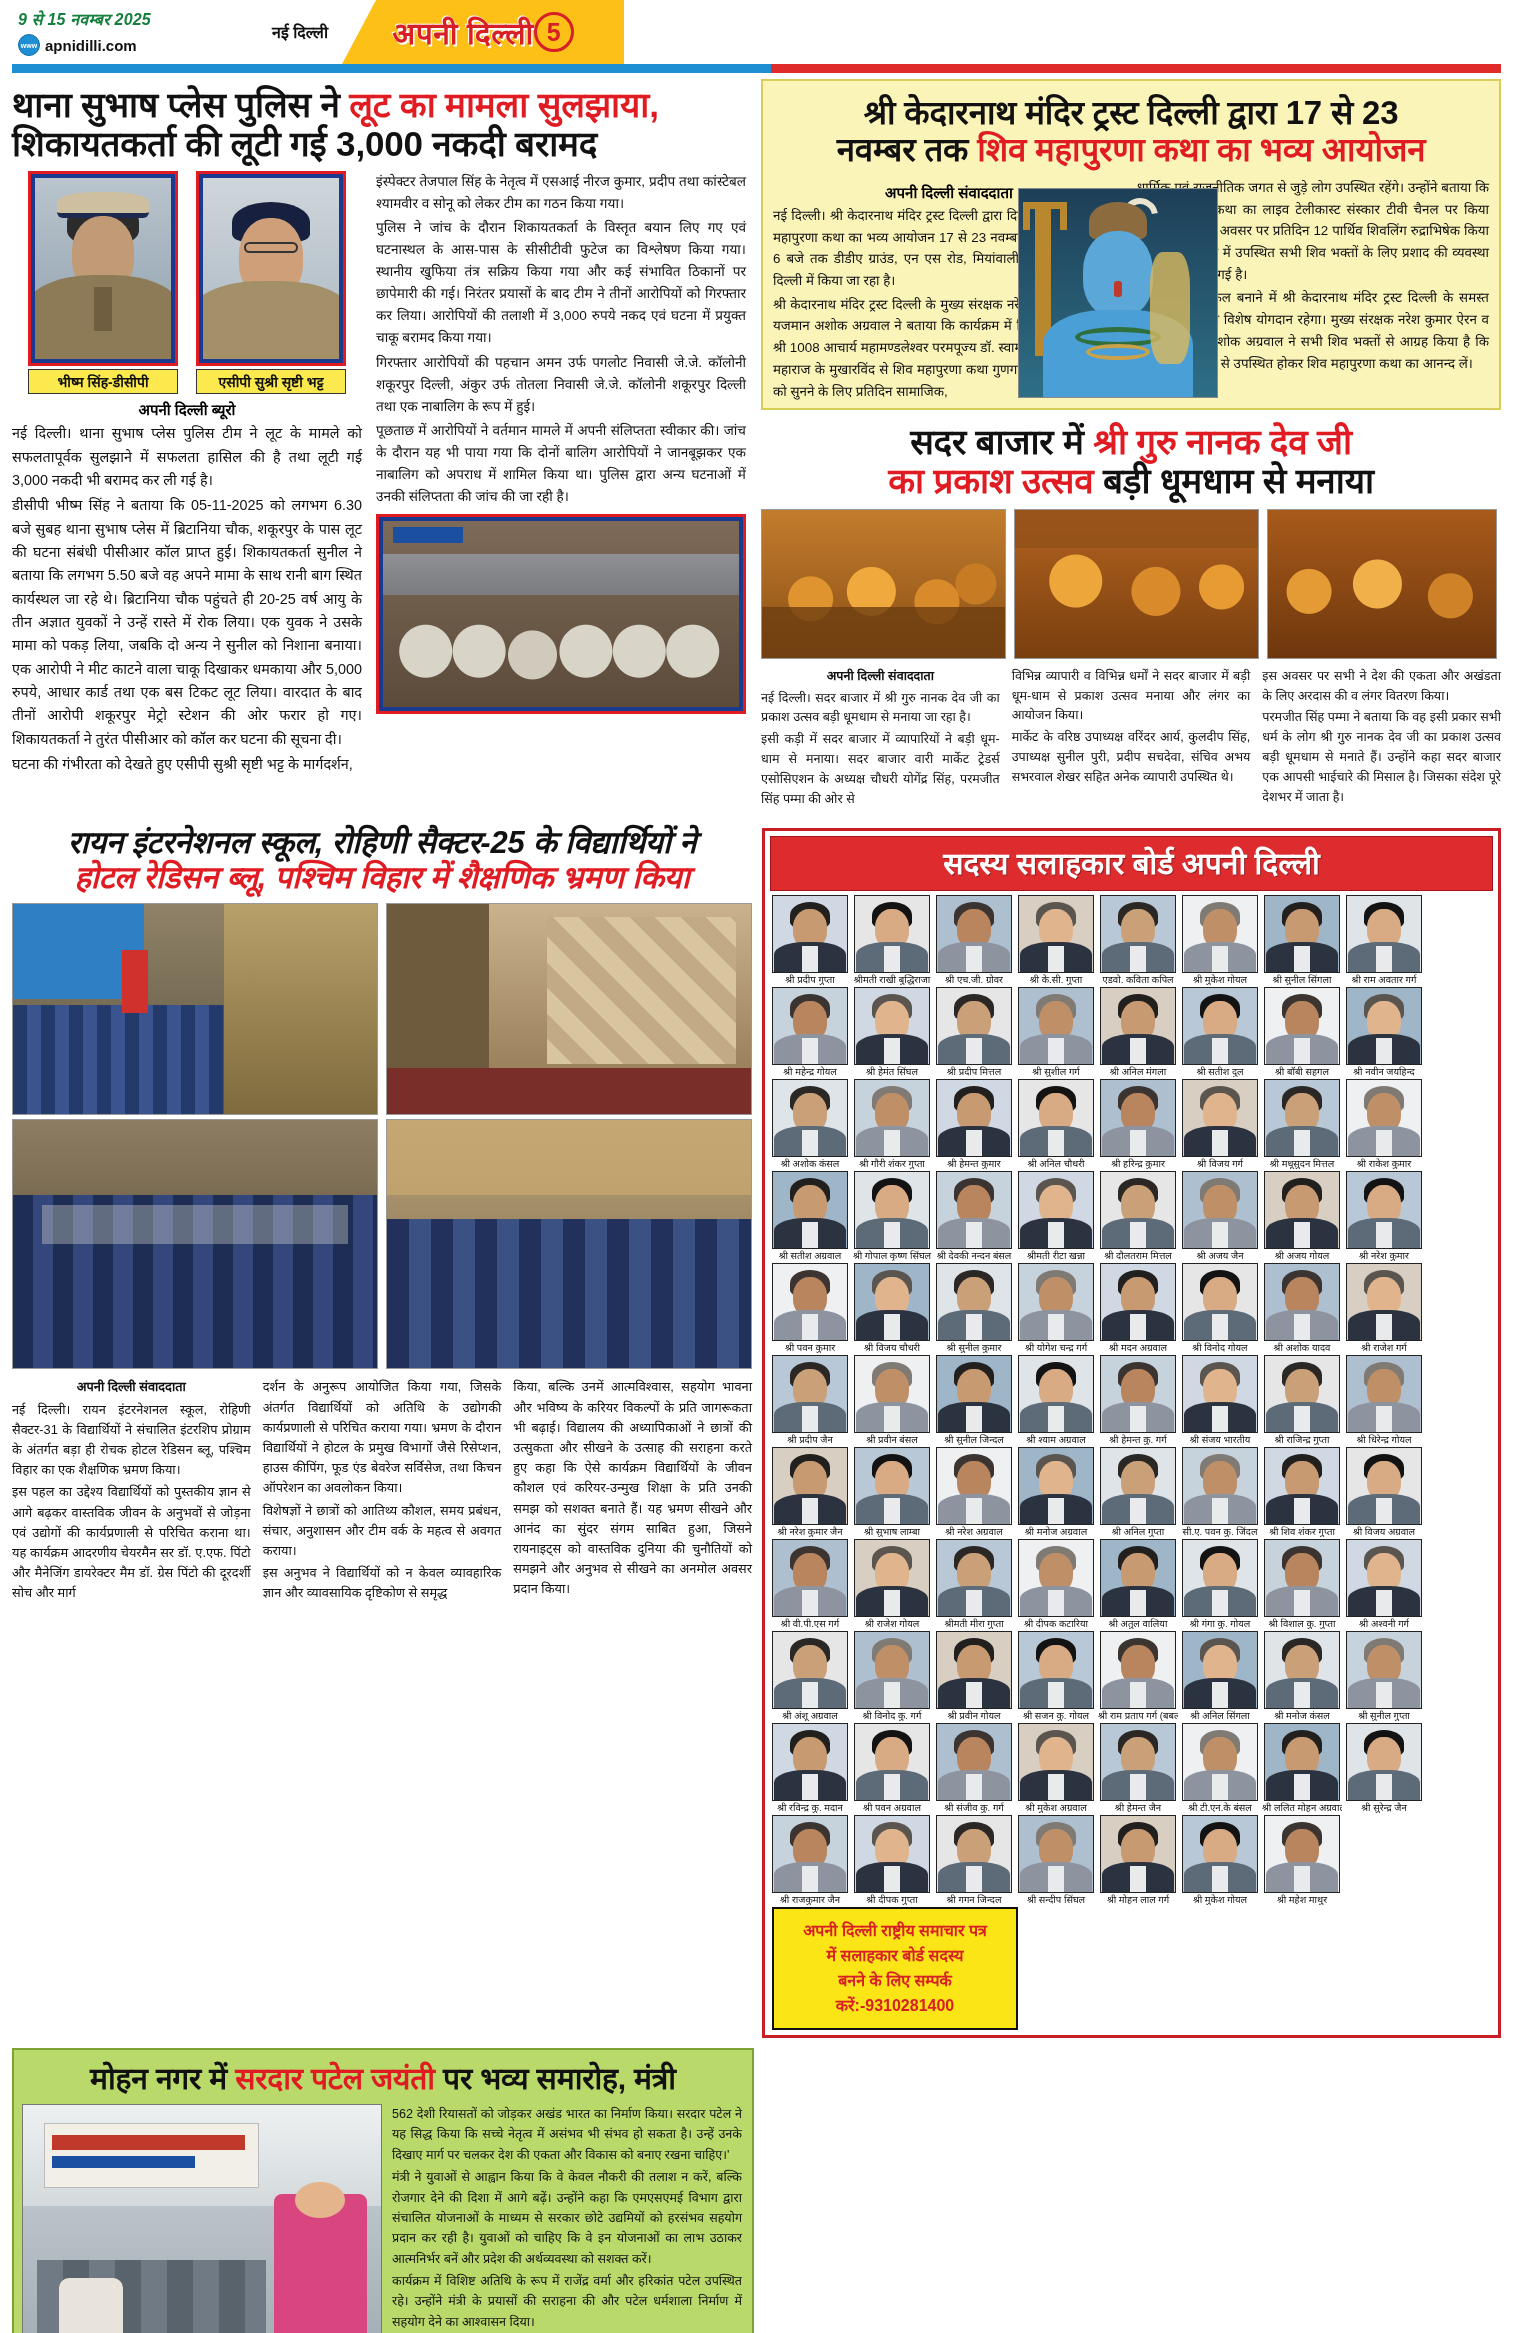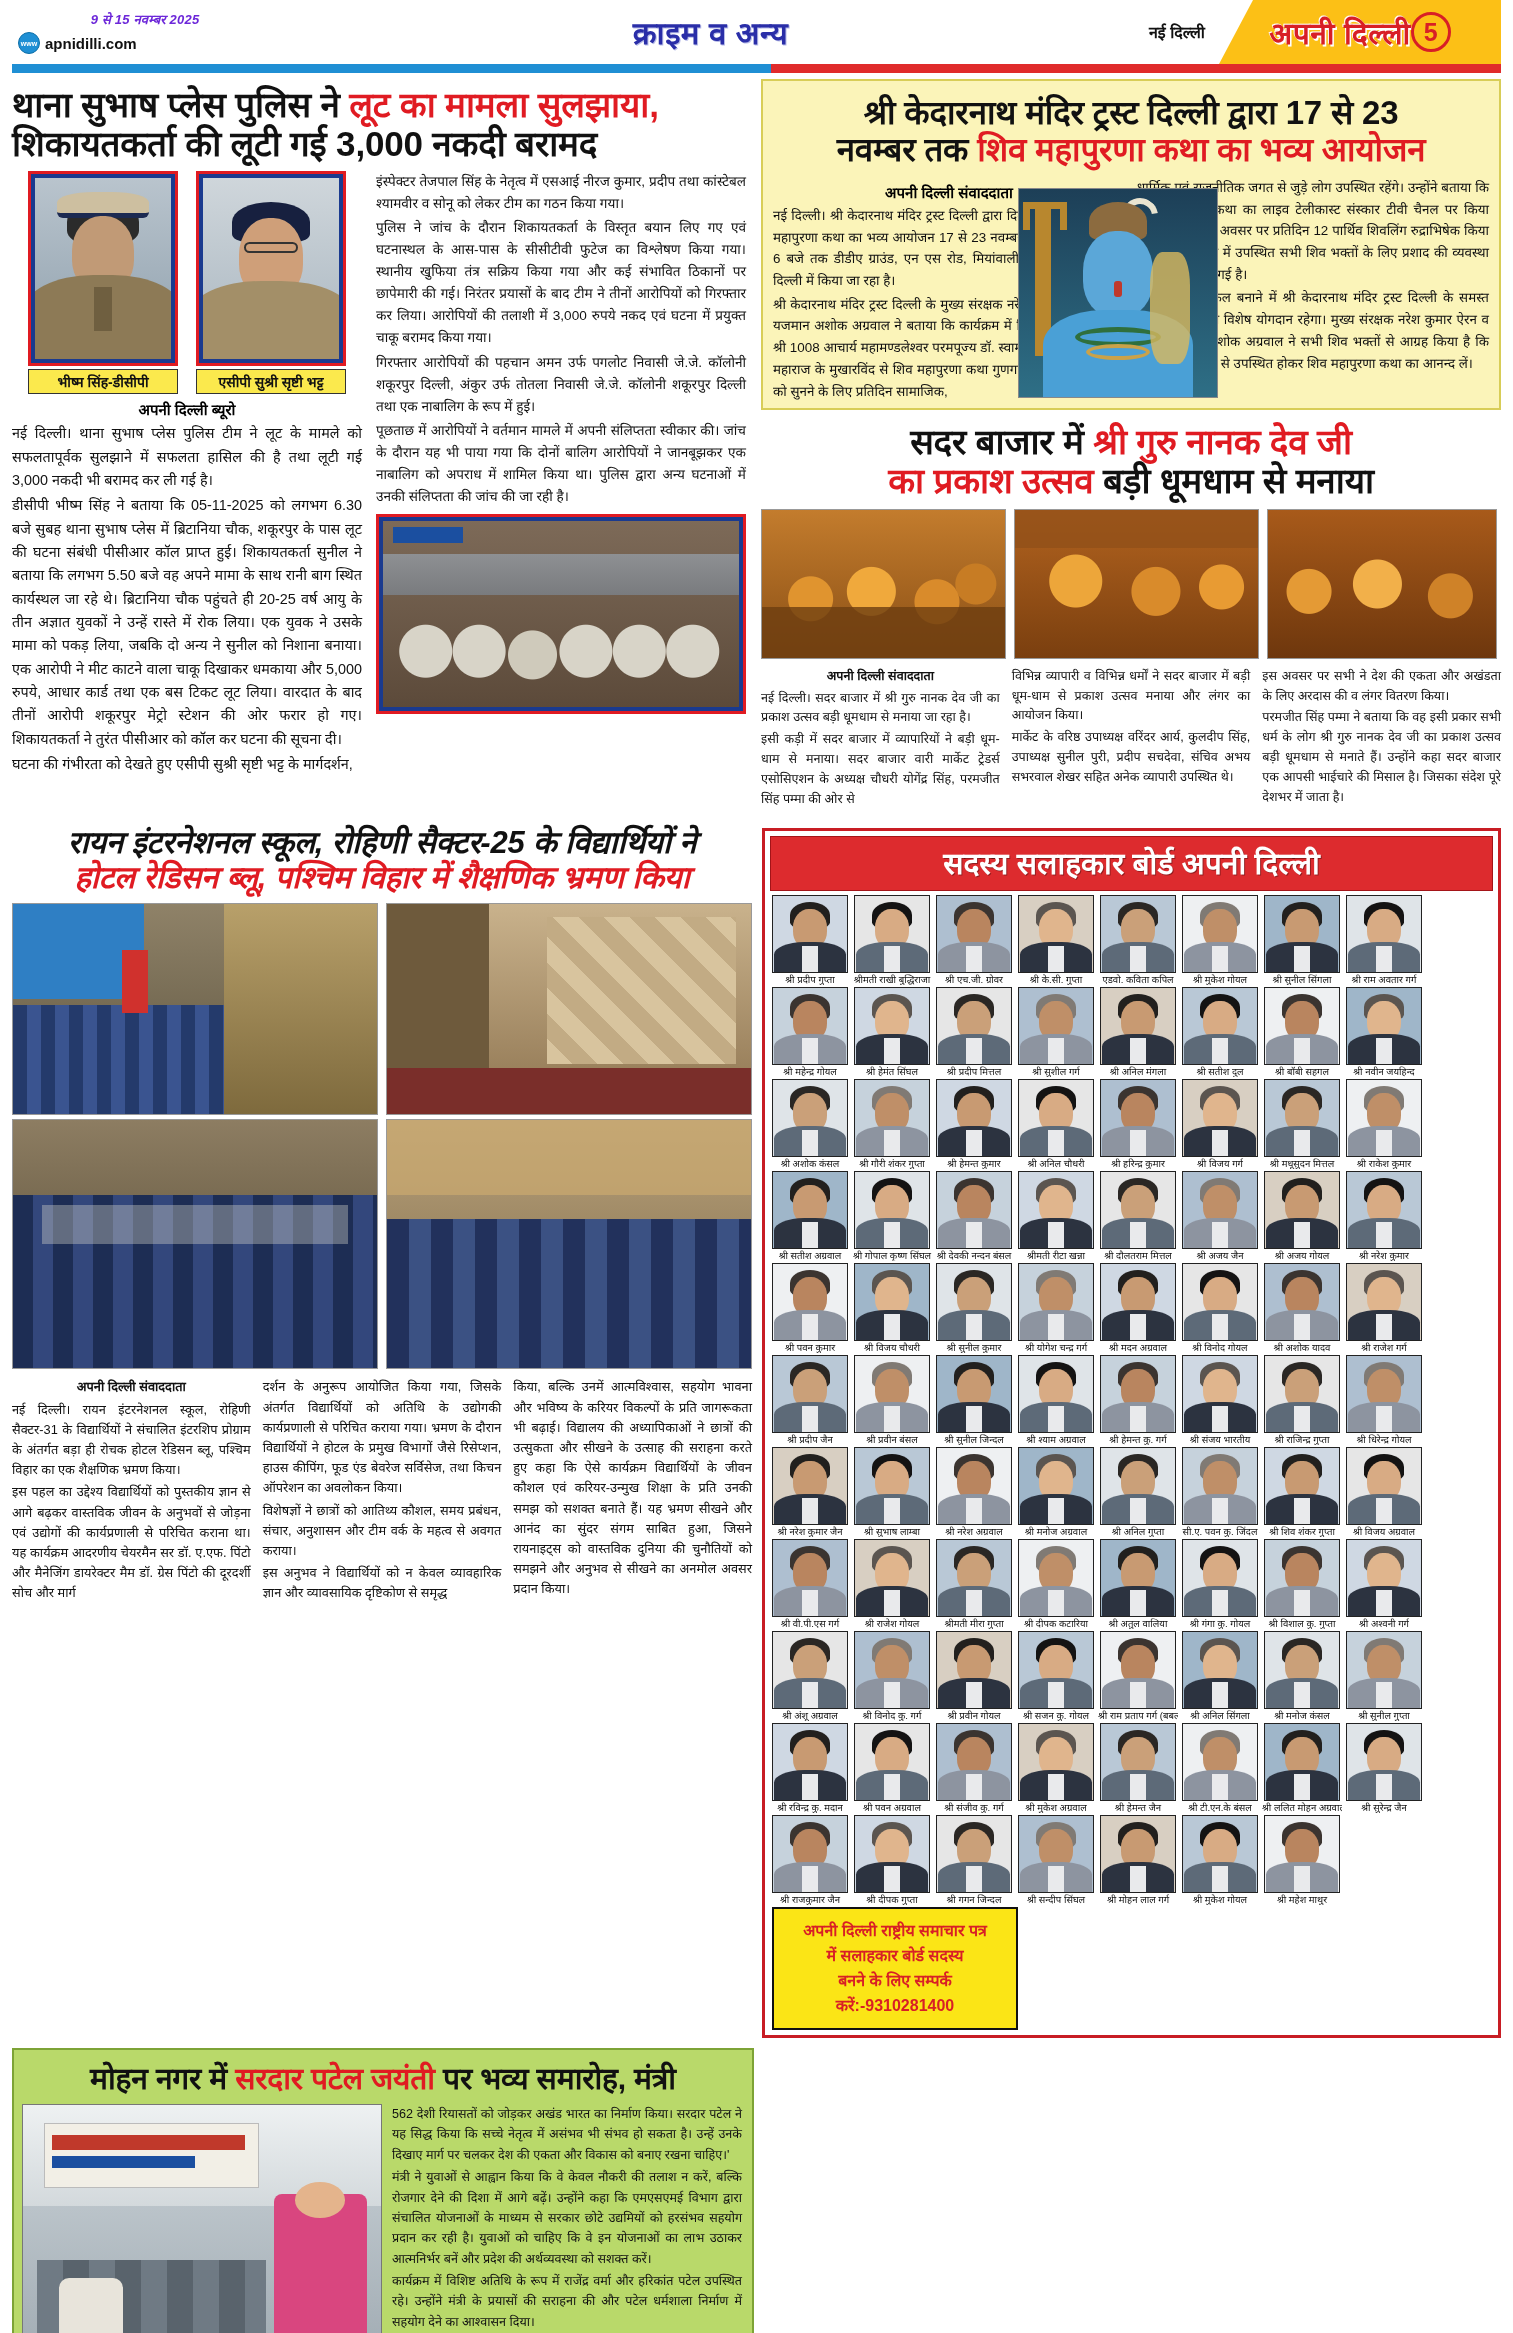--- a/index.html
+++ b/index.html
@@ -9,22 +9,22 @@
     font-family:"Liberation Sans", sans-serif;
     overflow:hidden;
     position:relative;
   }
   .page { width:1513px; height:2333px; position:relative; padding:0 12px; }
 
   
   .masthead { height:64px; position:relative; display:flex; align-items:center; }
   .mh-left { width:260px; padding-left:6px; }
   .mh-date {
-    color:#6d28d9; font-weight:bold; font-size:13px; font-style:italic;
-    letter-spacing:.2px; white-space:nowrap;text-align:center;
+    color:#15803d; font-weight:bold; font-size:16px; font-style:italic;
+    letter-spacing:.2px; white-space:nowrap;
   }
   .mh-site { display:flex; align-items:center; gap:5px; margin-top:4px; }
   .globe {
     width:22px; height:22px; border-radius:50%;
     background:#1f8fd4; position:relative; flex:none;
     border:1px solid #0d6fa8;
     display:flex; align-items:center; justify-content:center;
     color:#fff; font-size:7px; font-weight:bold;
   }
   .mh-url { font-size:15px; color:#111; font-weight:600; }
@@ -128,23 +128,20 @@
   <div class="masthead">
     <div class="mh-left">
       <div class="mh-date">9 से 15 नवम्बर 2025</div>
       <div class="mh-site">
         <span class="globe">
             <span>www</span>
           </span>
         <span class="mh-url">apnidilli.com</span>
       </div>
     </div>
-    <div class="mh-center">
-      <div class="mh-section">क्राइम व अन्य</div>
-    </div>
     <div class="mh-city">नई दिल्ली</div>
     <div class="mh-badge">
       <span class="mh-badge-title">अपनी दिल्ली</span>
       <span class="mh-badge-num">5</span>
     </div>
   </div>
   <div class="mh-rule">
     <div class="b"></div>
     <div class="r"></div>
   </div>

